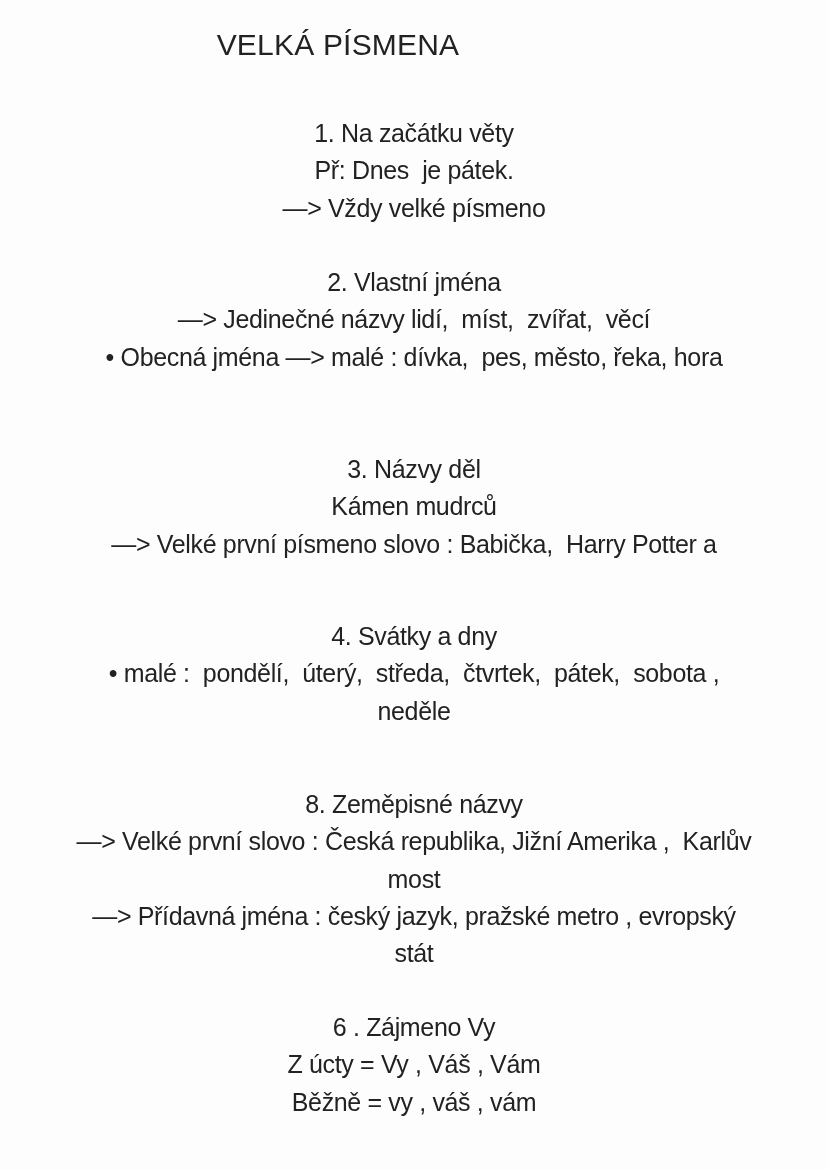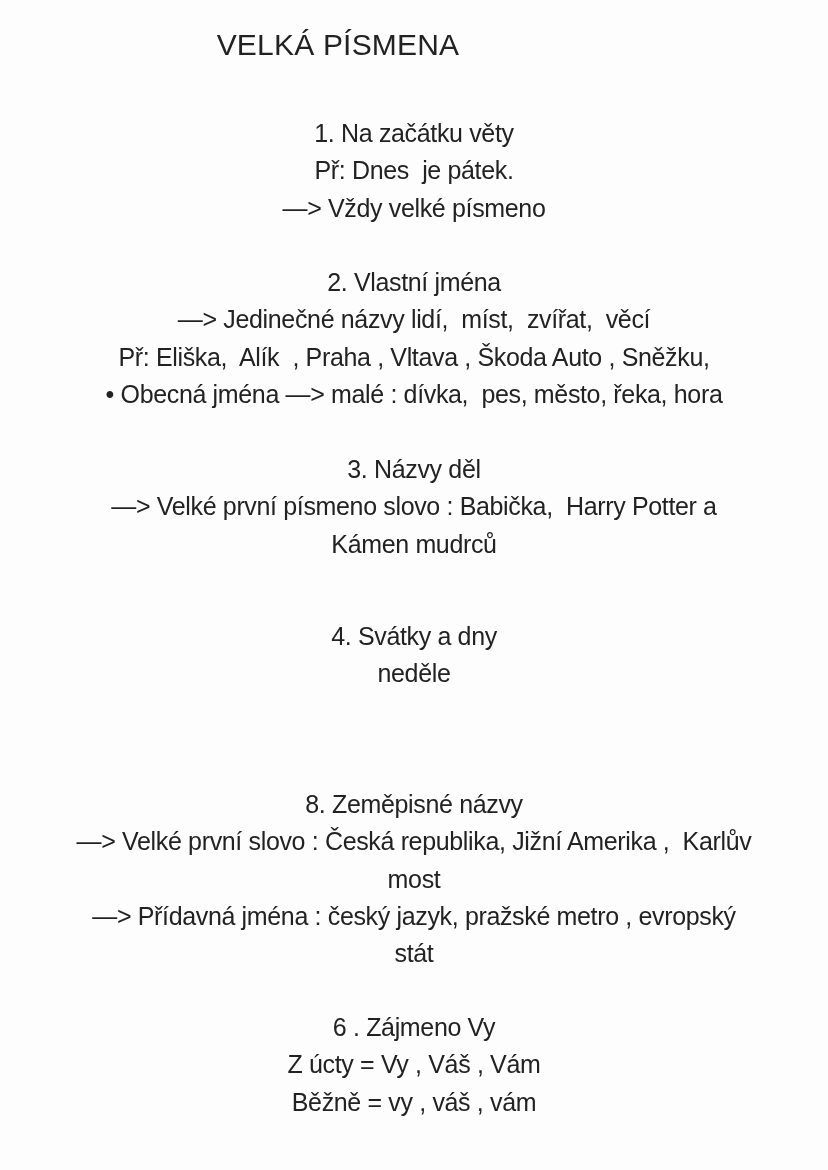--- a/index.html
+++ b/index.html
@@ -58,32 +58,32 @@
 
   <div class="section" style="top:115px;">
     <span class="line">1. Na začátku věty</span>
     <span class="line">Př: Dnes  je pátek.</span>
     <span class="line">—&gt; Vždy velké písmeno</span>
   </div>
 
   <div class="section" style="top:264px;">
     <span class="line">2. Vlastní jména</span>
     <span class="line">—&gt; Jedinečné názvy lidí,  míst,  zvířat,  věcí</span>
-    <span class="line">Př: Eliška,  Alík  , Praha , Vltava , Škoda Auto , Sněžku,</span>
     <span class="line">• Obecná jména —&gt; malé : dívka,  pes, město, řeka, hora</span>
   </div>
 
   <div class="section" style="top:451px;">
     <span class="line">3. Názvy děl</span>
+    <span class="line">Kámen mudrců</span>
     <span class="line">—&gt; Velké první písmeno slovo : Babička,  Harry Potter a</span>
-    <span class="line">Kámen mudrců</span>
   </div>
 
   <div class="section" style="top:600px;margin-top:18px;">
     <span class="line">4. Svátky a dny</span>
+    <span class="line">• malé :  pondělí,  úterý,  středa,  čtvrtek,  pátek,  sobota ,</span>
     <span class="line">neděle</span>
   </div>
 
   <div class="section" style="top:786px;">
     <span class="line">8. Zeměpisné názvy</span>
     <span class="line">—&gt; Velké první slovo : Česká republika, Jižní Amerika ,  Karlův</span>
     <span class="line">most</span>
     <span class="line">—&gt; Přídavná jména : český jazyk, pražské metro , evropský</span>
     <span class="line">stát</span>
   </div>

